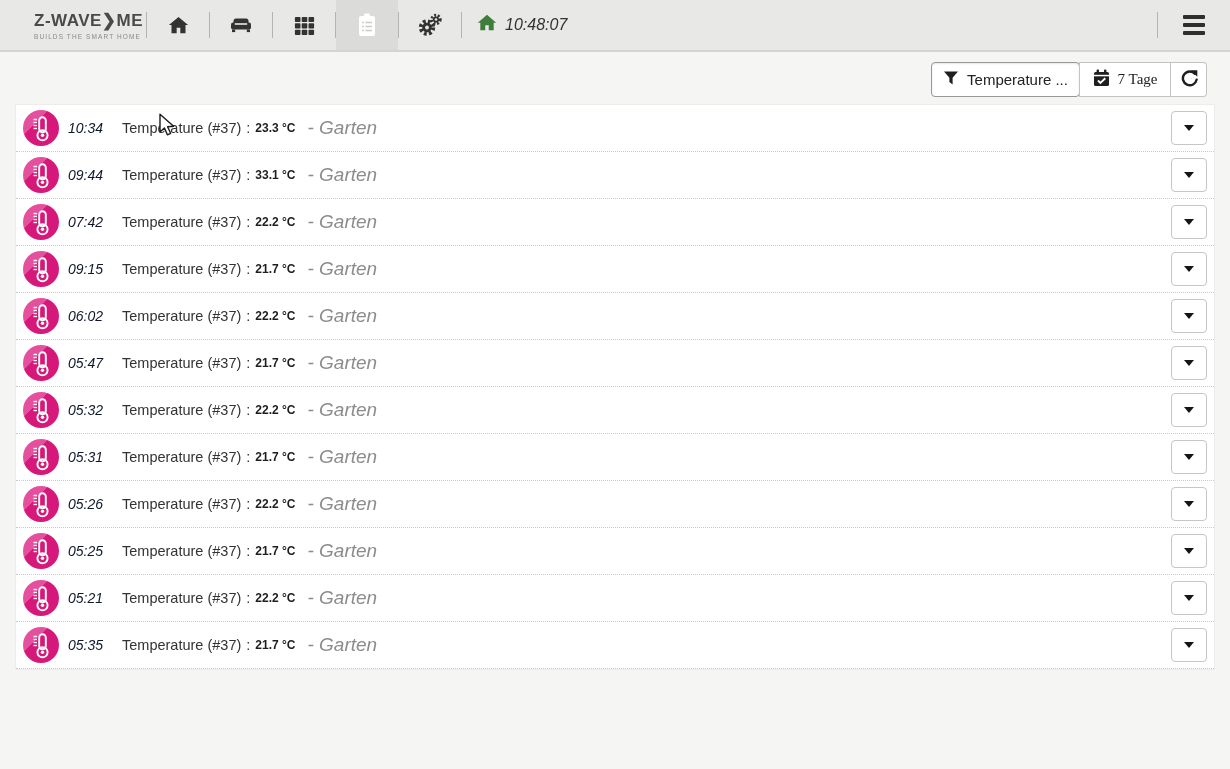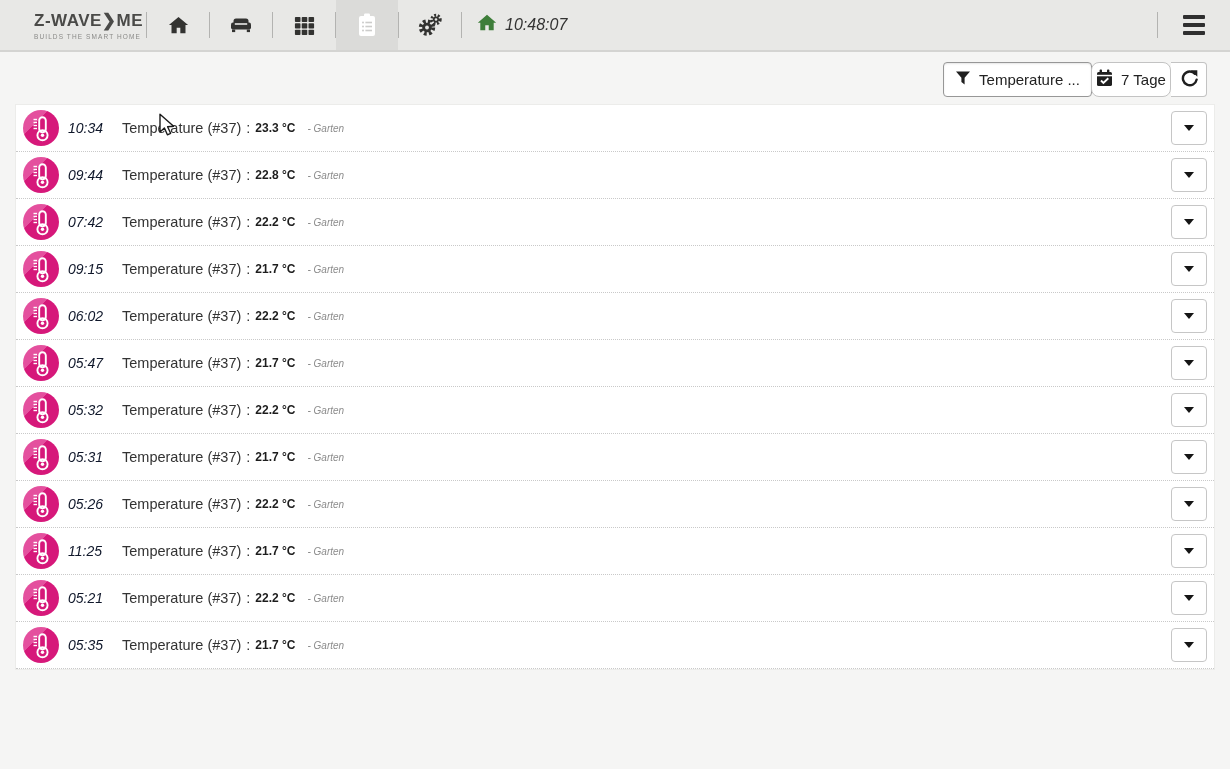--- a/index.html
+++ b/index.html
@@ -26,37 +26,37 @@
 
   
   .content { position:relative; height:717px; }
   .toolbar { position:absolute; top:10px; right:23px; display:flex; }
   .btn { height:35px; background:#fff; border:1px solid #c3c3c3; color:#222;
     font-size:15px; font-family:inherit; display:flex; align-items:center;
     justify-content:center; gap:8px; cursor:pointer; }
   .btn-filter { width:149px; border:1px solid #979797; border-radius:4px;
     box-shadow:inset 0 1px 2px rgba(0,0,0,.10); padding:0 10px; }
   .btn-filter span { white-space:nowrap; overflow:hidden; }
-  .btn-period { width:80px; margin-left:-1px; border-radius:8px; }
+  .btn-period { width:92px; margin-left:-1px; border-radius:0;font-family:Liberation Serif, serif; }
   .btn-refresh { width:36px; border-left:none; border-radius:0 4px 4px 0; }
 
   
   .panel { position:absolute; top:52px; left:15px; right:15px; background:#fff;
     border:1px solid #ececea; }
   .row { height:47px; display:flex; align-items:center; padding:0 5px 0 7px;
     border-bottom:1px dotted #c9c9c9; background:#fff; }
   .evt-icon { width:36px; height:36px; border-radius:50%; flex:none;
     background:linear-gradient(135deg,#e4509e 0%,#e4509e 36%,#d6187a 36%);
     display:flex; align-items:center; justify-content:center; }
   .evt-time { width:42px; margin-left:9px; font-style:italic; color:#0f172a;
     font-size:14px; flex:none; }
   .evt-label { margin-left:12px; color:#333; font-size:14.5px; }
   .evt-sep { margin:0 5px; color:#333; font-size:14.5px; }
   .evt-value { font-weight:bold; color:#1d1d1d; font-size:12px; }
-  .evt-room { margin-left:12px; font-style:italic; color:#8c8c8c; font-size:10px; }
+  .evt-room { margin-left:12px; font-style:italic; color:#8c8c8c; font-size:19px; }
   .spacer { flex:1; }
   .dd-btn { width:36px; height:34px; background:#fff; border:1px solid #c6c6c6;
     border-radius:4px; cursor:pointer; display:flex; align-items:center;
     justify-content:center; margin-right:2px; }
   .caret { width:0; height:0; border-left:5px solid transparent;
     border-right:5px solid transparent; border-top:6px solid #151515; }
 
   
   .cursor { position:absolute; left:158px; top:61px; z-index:50; pointer-events:none; }
 </style>
@@ -237,21 +237,21 @@
             <line x1="6.5" y1="5.5" x2="10" y2="5.5"></line>
             <line x1="6.5" y1="8.5" x2="10" y2="8.5"></line>
             <line x1="6.5" y1="11.5" x2="10" y2="11.5"></line>
             <line x1="6.5" y1="14.5" x2="10" y2="14.5"></line>
           </g>
         </svg>
       </span>
       <span class="evt-time">09:44</span>
       <span class="evt-label">Temperature (#37)</span>
       <span class="evt-sep">:</span>
-      <span class="evt-value">22.8 °C</span>
+      <span class="evt-value">33.1 °C</span>
       <span class="evt-room">- Garten</span>
       <span class="spacer"></span>
       <button class="dd-btn">
         <span class="caret"></span>
       </button>
     </div>
 
     <div class="row">
       <span class="evt-icon">
         <svg width="28" height="28" viewBox="0 0 28 28">
@@ -434,21 +434,21 @@
           <circle cx="15.5" cy="21.2" r="5.1" fill="none" stroke="#ffffff" stroke-width="1.9"></circle>
           <circle cx="15.5" cy="21.2" r="1.7" fill="#ffffff"></circle>
           <g stroke="#ffffff" stroke-width="1.4">
             <line x1="6.5" y1="5.5" x2="10" y2="5.5"></line>
             <line x1="6.5" y1="8.5" x2="10" y2="8.5"></line>
             <line x1="6.5" y1="11.5" x2="10" y2="11.5"></line>
             <line x1="6.5" y1="14.5" x2="10" y2="14.5"></line>
           </g>
         </svg>
       </span>
-      <span class="evt-time">11:25</span>
+      <span class="evt-time">05:25</span>
       <span class="evt-label">Temperature (#37)</span>
       <span class="evt-sep">:</span>
       <span class="evt-value">21.7 °C</span>
       <span class="evt-room">- Garten</span>
       <span class="spacer"></span>
       <button class="dd-btn">
         <span class="caret"></span>
       </button>
     </div>
 

